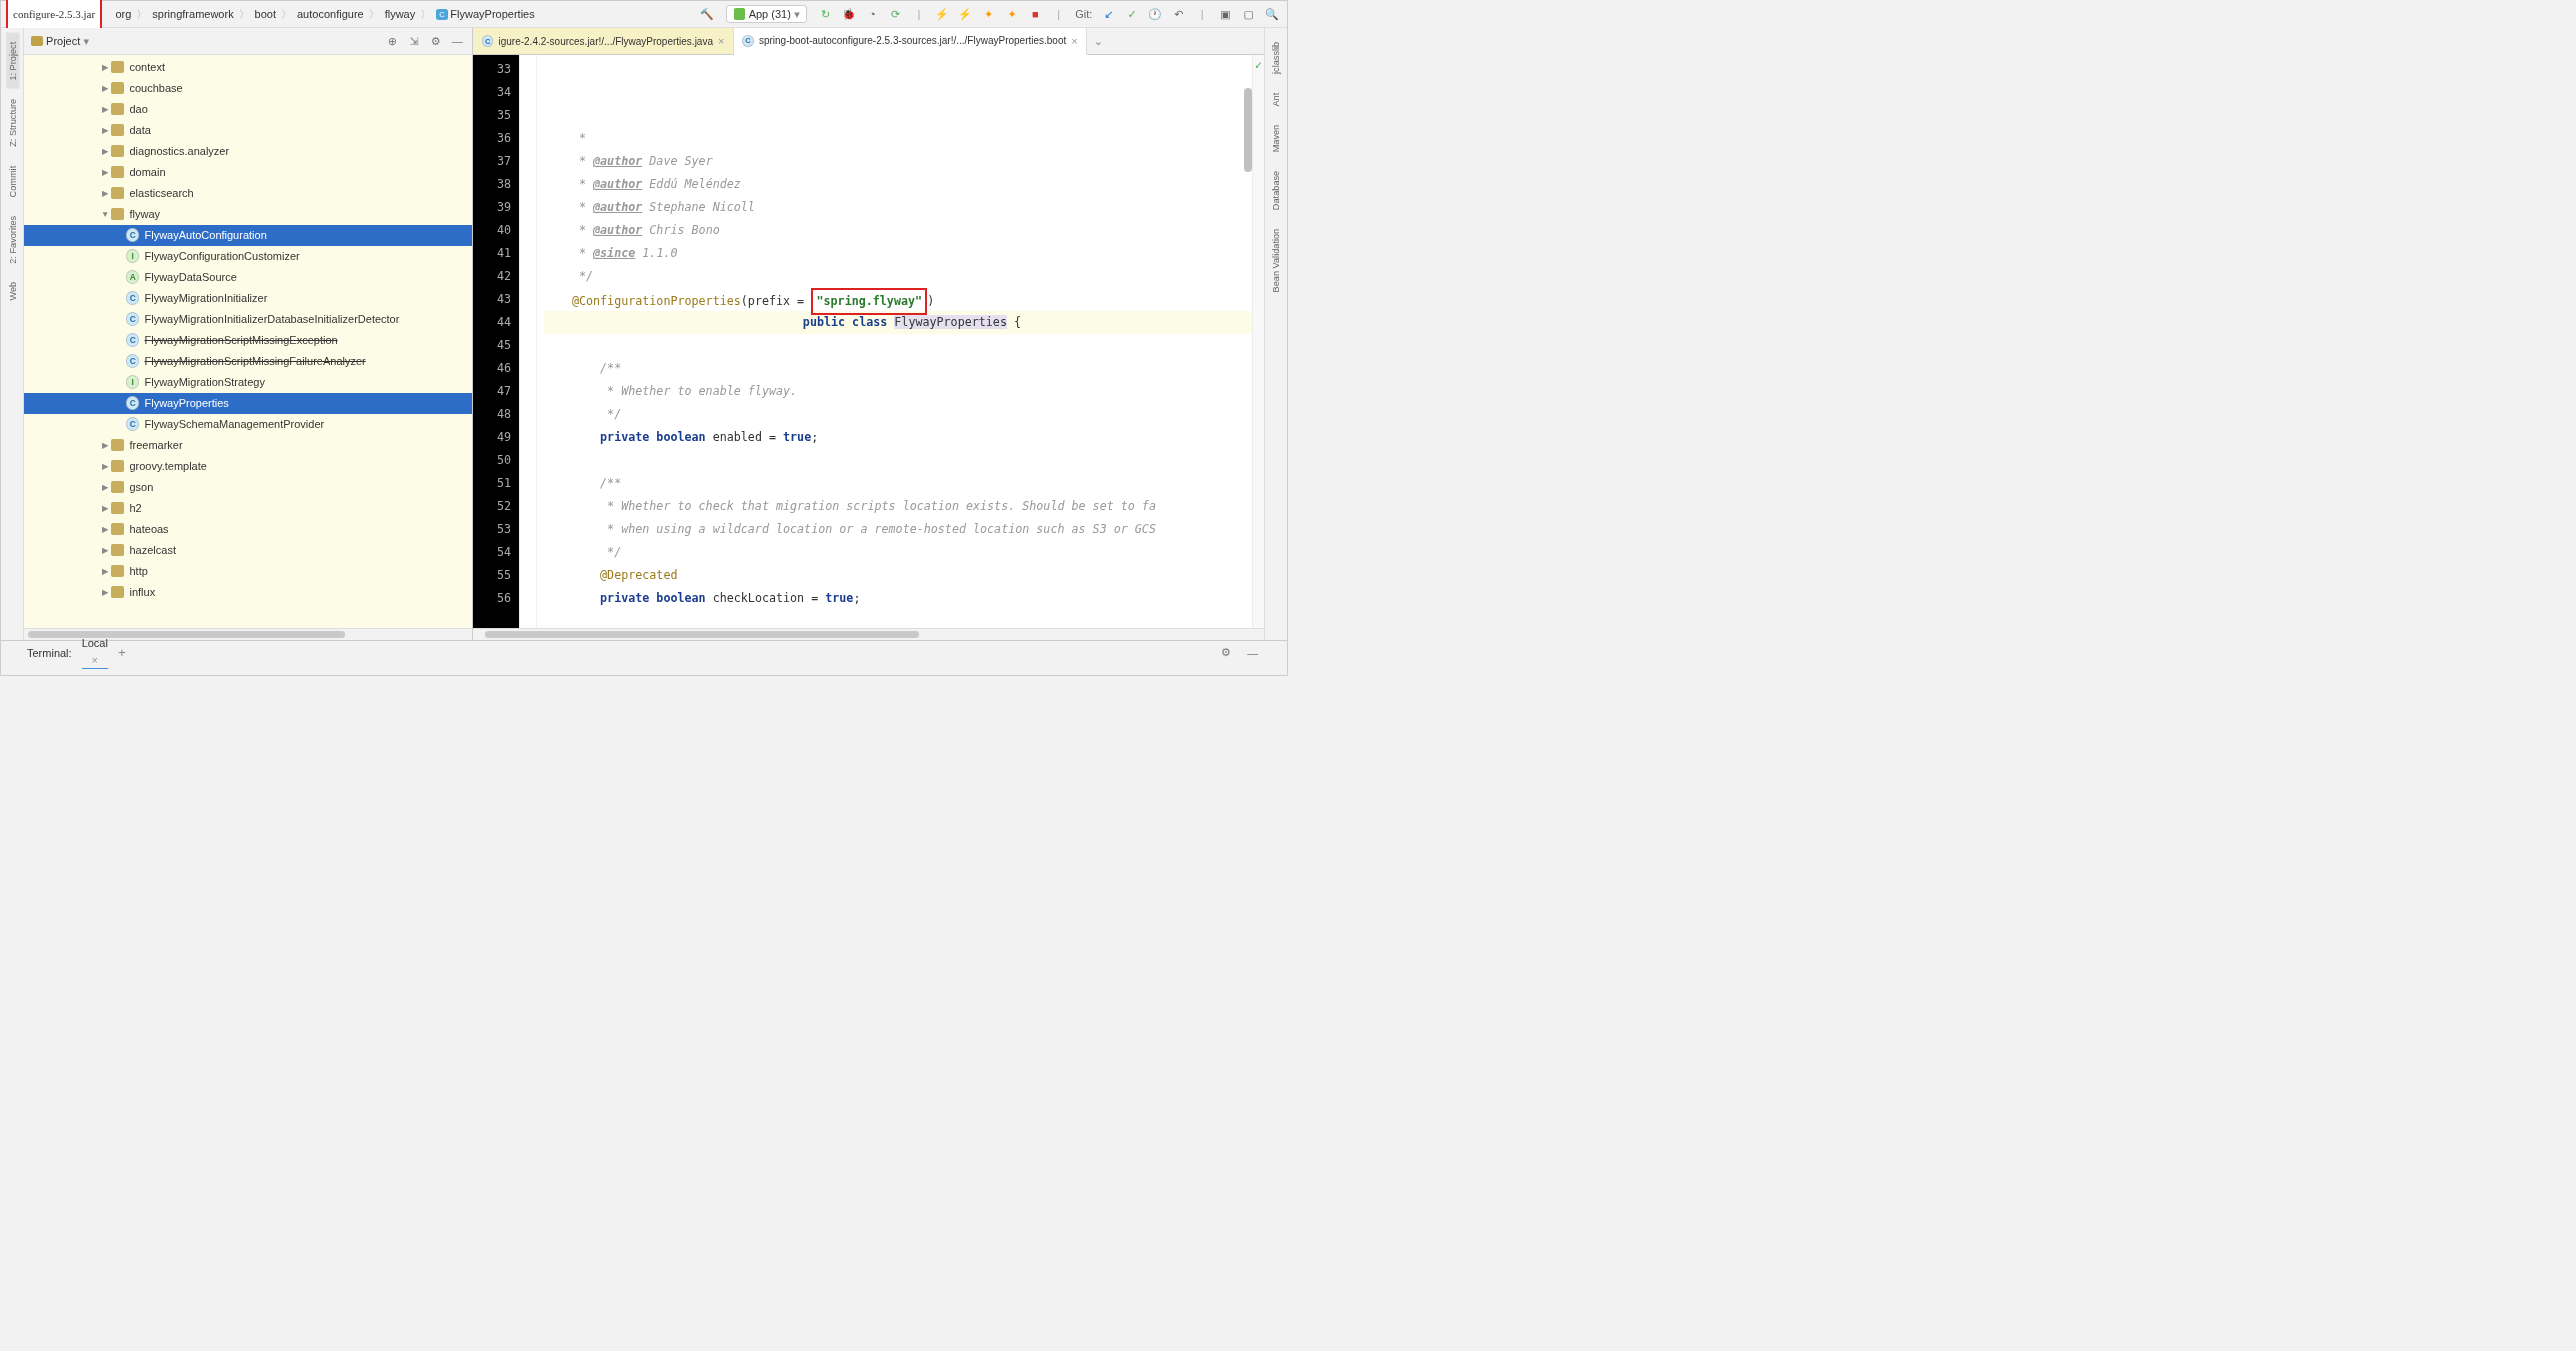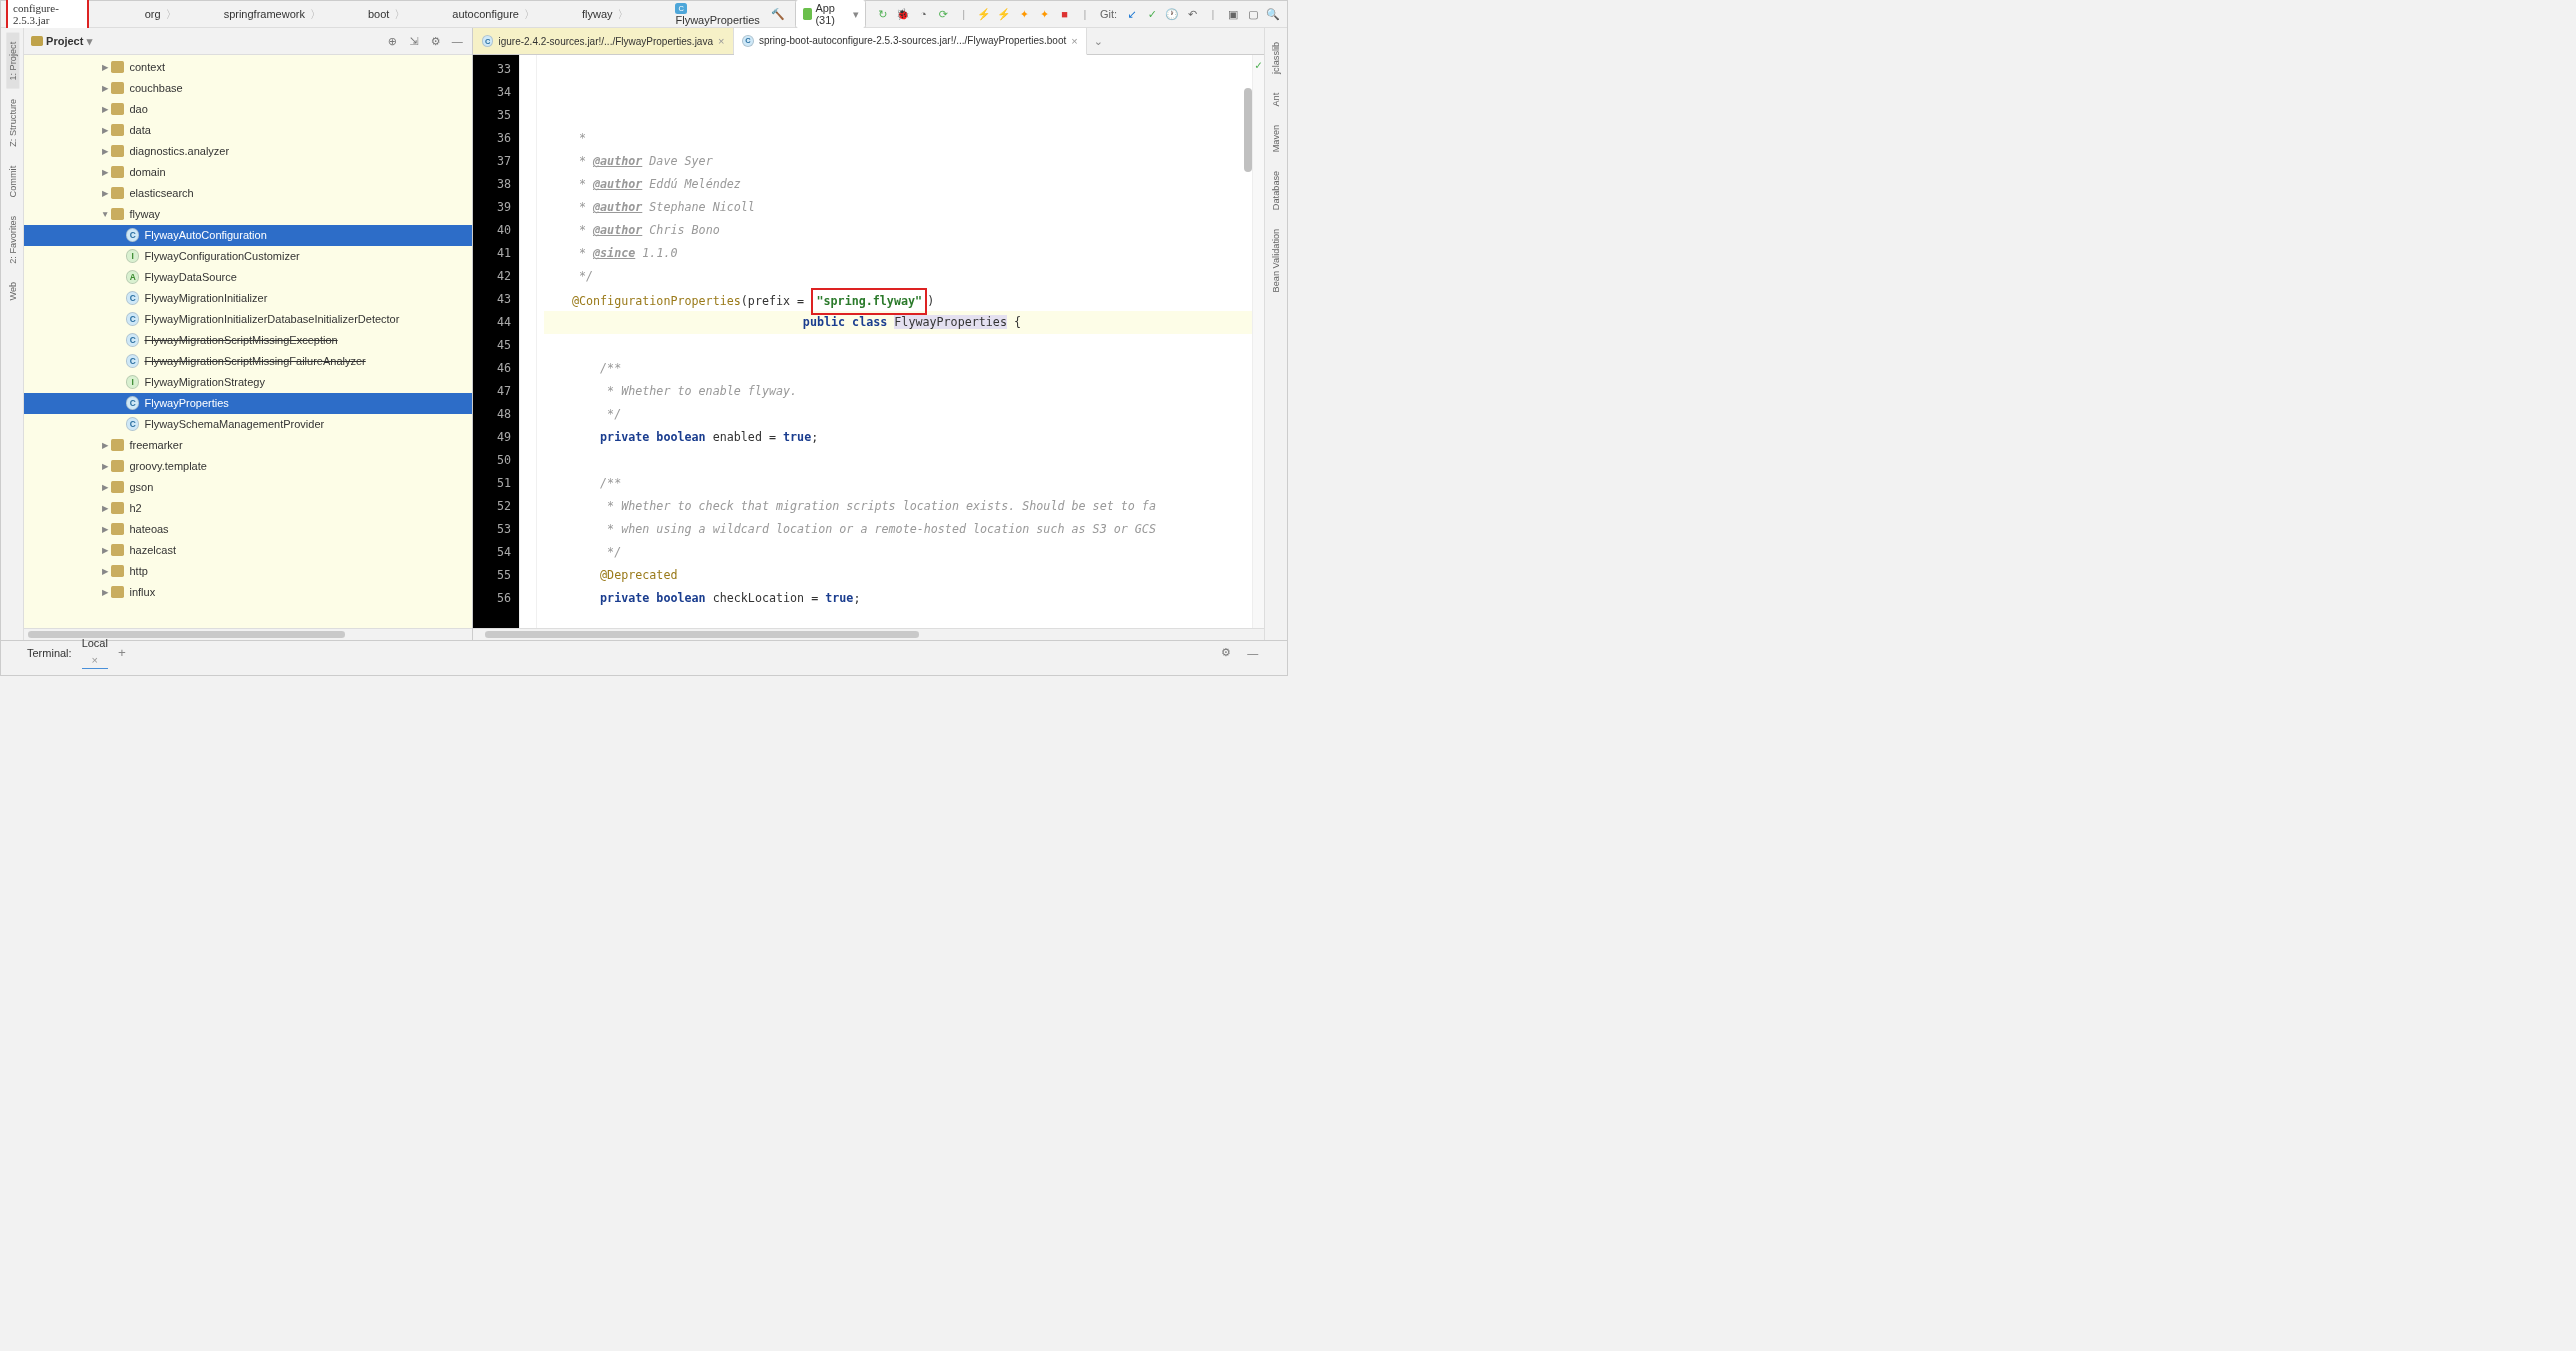--- a/index.html
+++ b/index.html
@@ -8,41 +8,41 @@
 .titlebar { height: 23.4px; background: linear-gradient(#f6f4f6, #e9e4ea); display: flex; align-items: center; padding: 0 8.4px; border-bottom: 0.8px solid #d0d0d0; }
 .traffic { display: flex; gap: 6.7px; }
 .dot { width: 10px; height: 10px; border-radius: 50%; }
 .dot.red { background: #ff5f57; }
 .dot.yellow { background: #febc2e; }
 .dot.green { background: #28c840; }
 .titlebar-title { flex: 1; text-align: center; font-size: 11px; color: #333; }
 .toolbar { height: 27px; background: #f2f2f2; display: flex; align-items: center; padding: 0 5px; border-bottom: 0.8px solid #ddd; gap: 3.3px; }
 .jar-badge { border: 2.5px solid #d22; padding: 15px 5px; font-size: 11px; background: #fff; font-family: Liberation Serif, serif; }
 .breadcrumb { display: flex; align-items: center; gap: 1.7px; margin-left: 6.7px; }
-.crumb { padding: 1.7px 3.3px; color: #333; margin-left: 42px; }
+.crumb { padding: 1.7px 3.3px; color: #333; }
 .crumb-sep { color: #aaa; }
 .crumb-icon { width: 11.7px; height: 11.7px; border-radius: 2.5px; background: #4da6d9; display: inline-flex; align-items: center; justify-content: center; color: #fff; font-size: 7.5px; margin-right: 2.5px; vertical-align: middle; }
 .toolbar-spacer { flex: 1; }
 .tbtn { width: 20px; height: 20px; display: flex; align-items: center; justify-content: center; color: #666; cursor: pointer; }
 .tbtn.green { color: #4caf50; }
 .tbtn.red { color: #d33; }
 .tbtn.blue { color: #1976d2; }
 .tbtn.orange { color: #ff9800; }
 .tbtn.gray { color: #aaa; }
 .run-config { display: flex; align-items: center; gap: 3.3px; border: 0.8px solid #ccc; border-radius: 3.3px; padding: 1.7px 6.7px; background: #fff; margin: 0 5px; }
 .run-icon { width: 11.7px; height: 11.7px; background: #6abf4b; border-radius: 1.7px; }
 .git-label { color: #666; margin: 0 3.3px; }
 .main { flex: 1; display: flex; overflow: hidden; }
 .left-rail { width: 23.4px; background: #f2f2f2; display: flex; flex-direction: column; align-items: center; padding-top: 5px; gap: 1.7px; border-right: 0.8px solid #ddd; }
 .rail-item { writing-mode: vertical-rl; transform: rotate(180deg); font-size: 9.2px; color: #666; padding: 8.4px 1.7px; cursor: pointer; }
 .rail-item.active { background: #e0e0e0; }
 .right-rail { width: 23.4px; background: #f2f2f2; display: flex; flex-direction: column; align-items: center; padding-top: 5px; gap: 1.7px; border-left: 0.8px solid #ddd; }
 .project-panel { width: 449px; background: #fdfde7; display: flex; flex-direction: column; border-right: 0.8px solid #ccc; }
 .panel-header { height: 27px; display: flex; align-items: center; padding: 0 6.7px; background: #f2f2f2; border-bottom: 0.8px solid #ddd; gap: 5px; }
-.panel-header-title { display:flex; align-items:center; gap:3.3px; font-weight:700; }
+.panel-header-title { display:flex; align-items:center; gap:3.3px; font-weight:400; }
 .panel-header-spacer { flex: 1; }
 .panel-header-btn { width: 16.7px; height: 16.7px; color: #777; cursor: pointer; display:flex; align-items:center; justify-content:center; }
 .folder-sq { width:11.7px; height:10px; background:#bfa24a; border-radius:1.7px; display:inline-block; }
 .tree { flex: 1; overflow: auto; padding: 1.7px 0; }
 .tree-row { display: flex; align-items: center; height: 21px; white-space: nowrap; cursor: pointer; }
 .tree-row.selected { background: #2d6dc8; color: #fff; }
 .tree-arrow { width: 11.7px; color: #888; font-size: 8.4px; display:flex; justify-content:center; }
 .tree-row.selected .tree-arrow { color: #fff; }
 .folder-icon { width: 13.4px; height: 11.7px; background: #c9ad5f; border-radius: 1.7px; margin-right: 5px; flex-shrink: 0; }
 .class-icon { width: 13.4px; height: 13.4px; border-radius: 50%; display: flex; align-items: center; justify-content: center; font-size: 8.4px; font-weight: bold; margin-right: 5px; flex-shrink: 0; border: 0.8px solid rgba(0,0,0,0.15); }

